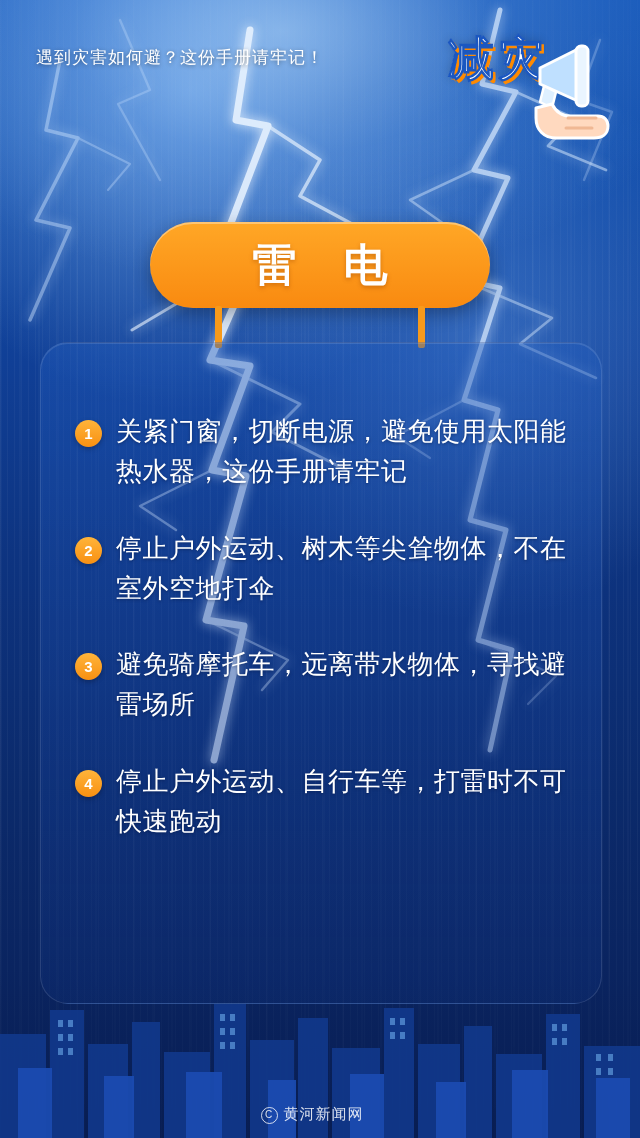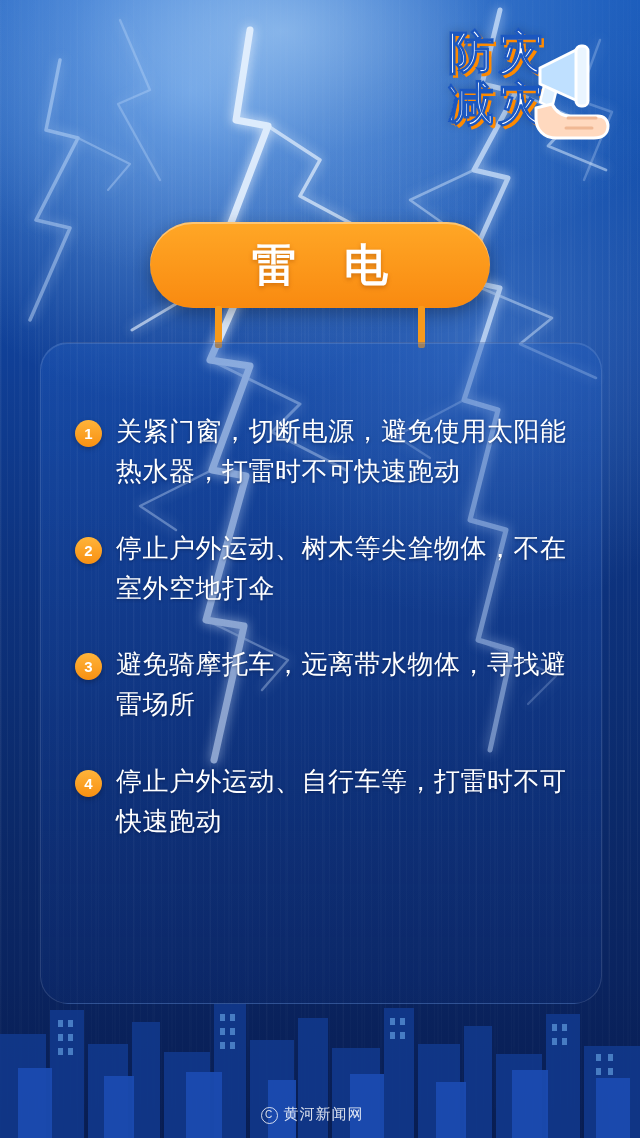--- a/index.html
+++ b/index.html
@@ -126,20 +126,21 @@
     align-items: center;
     justify-content: center;
   }
   .title-pill span {
     color: #ffffff;
     font-size: 44px;
     font-weight: bold;
     letter-spacing: 18px;
     text-indent: 18px;
     text-shadow: 0 2px 4px rgba(160,70,0,0.45);
+    font-family: Liberation Serif, serif;
   }
   .pill-legs {
     position: absolute;
     left: 50%;
     transform: translateX(-50%);
     top: 306px;
     width: 210px;
     height: 42px;
   }
   .pill-legs i {
@@ -269,24 +270,24 @@
       <g filter="url(#glow)" stroke="#cfe4ff" fill="none" stroke-linecap="round" stroke-linejoin="round" opacity="0.5">
         <path d="M60 60 L46 130 L78 138 L36 220 L70 228 L30 320" stroke-width="3.5"></path>
         <path d="M78 138 L130 164 L108 190" stroke-width="2" opacity="0.7"></path>
         <path d="M120 20 L150 90 L118 104 L160 180" stroke-width="2.4" opacity="0.6"></path>
         <path d="M600 40 L578 100 L612 112 L584 180" stroke-width="2.4" opacity="0.55"></path>
       </g>
     </svg>
   </div>
 
   <div class="header">
+    <div class="tagline">遇到灾害如何避？这份手册请牢记！</div>
 
     <div class="brandmark">
       <div class="brand-text">
-        <span class="brand-line">防灾</span>
         <span class="brand-line second">减灾</span>
       </div>
 
       <div class="megaphone">
         <svg viewBox="0 0 92 100" xmlns="http://www.w3.org/2000/svg">
           <g>
             <path d="M18 26 L58 6 L58 60 L18 42 Z" fill="#bfe0ff" stroke="#ffffff" stroke-width="3" stroke-linejoin="round"></path>
             <rect x="54" y="4" width="12" height="60" rx="5" fill="#eaf5ff" stroke="#ffffff" stroke-width="3"></rect>
             <path d="M22 44 L34 50 L30 66 L18 60 Z" fill="#dff0ff" stroke="#ffffff" stroke-width="2.5" stroke-linejoin="round"></path>
             <path d="M30 62 C34 70 40 74 48 74 L76 74 C82 74 86 78 86 84 C86 92 80 96 72 96 L34 96 C22 96 14 88 14 76 L14 66 Z" fill="#ffd9bf" stroke="#ffffff" stroke-width="3" stroke-linejoin="round"></path>
@@ -304,21 +305,21 @@
   <div class="pill-legs">
     <i class="l"></i>
     <i class="r"></i>
   </div>
 
   <div class="card">
     <div class="items">
 
       <div class="item">
         <div class="num">1</div>
-        <div class="txt">关紧门窗，切断电源，避免使用太阳能热水器，打雷时不可快速跑动</div>
+        <div class="txt">关紧门窗，切断电源，避免使用太阳能热水器，这份手册请牢记</div>
       </div>
 
       <div class="item">
         <div class="num">2</div>
         <div class="txt">停止户外运动、树木等尖耸物体，不在室外空地打伞</div>
       </div>
 
       <div class="item">
         <div class="num">3</div>
         <div class="txt">避免骑摩托车，远离带水物体，寻找避雷场所</div>

